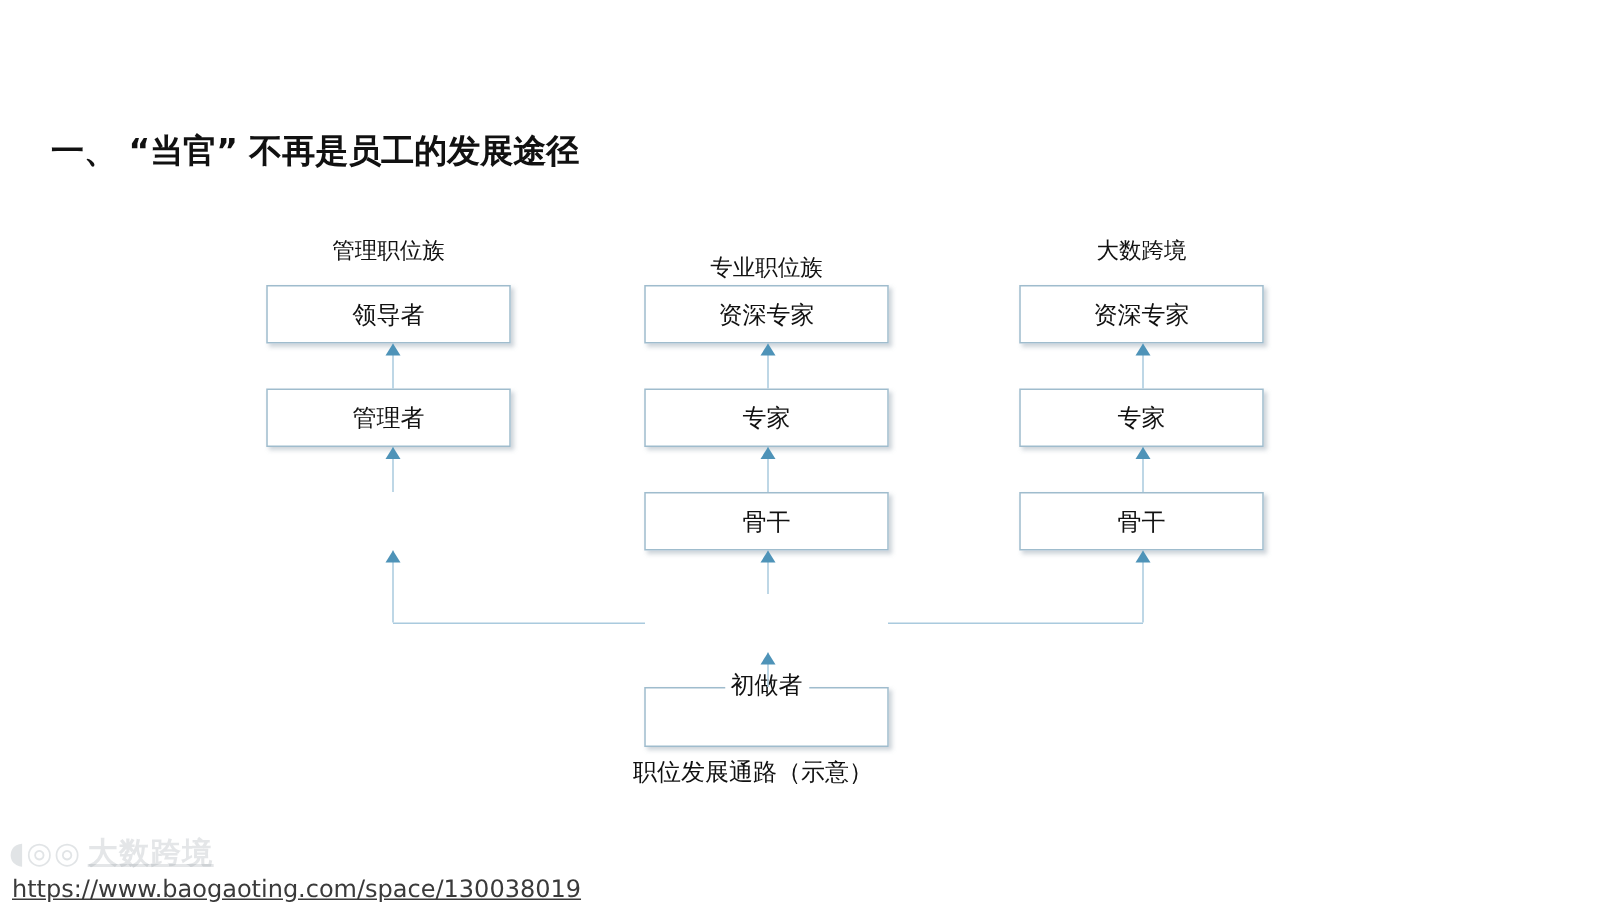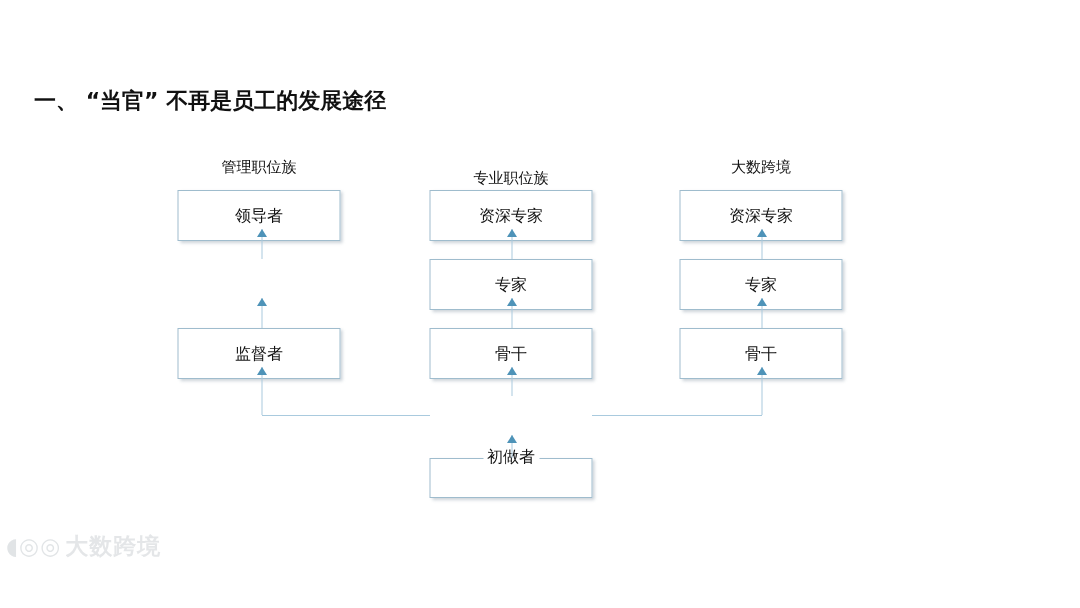--- a/index.html
+++ b/index.html
@@ -57,21 +57,21 @@
     color: #111111;
     text-align: center;
     white-space: nowrap;
     transform: translateX(-50%);
   }
 
   .node {
     position: absolute;
     box-sizing: border-box;
     width: 163px;
-    height: 51px;
+    height: 39px;
     background: #ffffff;
     border: 1px solid #9fbccd;
     box-shadow: 2px 2px 3px rgba(120, 140, 155, 0.38);
     transform: translateX(-50%);
   }
   .node-label {
     position: absolute;
     left: 50%;
     top: 50%;
     transform: translate(-50%, -50%);
@@ -125,26 +125,27 @@
     top: 583px;
     font-size: 16px;
     color: #3a3a3a;
     text-decoration: underline;
     white-space: nowrap;
     font-family: "DejaVu Sans", "Liberation Sans", sans-serif;
   }
   .watermark {
     position: absolute;
     left: 6px;
-    top: 531px;
-    font-size: 23px;
+    top: 555px;
+    font-size: 20px;
     font-weight: 700;
     color: rgba(120, 130, 140, 0.20);
     white-space: nowrap;
     letter-spacing: 1px;
+    text-decoration: underline;
   }
   .watermark .wm-mark {
     display: inline-block;
     margin-right: 4px;
     color: rgba(120, 130, 140, 0.22);
   }
 </style>
 </head>
 <body>
 
@@ -155,22 +156,22 @@
 
   <div id="diagram">
 
     <div class="col-header" style="left:259px; top:158px;">管理职位族</div>
     <div class="col-header" style="left:511px; top:158px;margin-top:11px;">专业职位族</div>
     <div class="col-header" style="left:761px; top:158px;">大数跨境</div>
 
     <div class="node" style="left:259px; top:190px;">
       <span class="node-label">领导者</span>
     </div>
-    <div class="node" style="left:259px; top:328px;">
-      <span class="node-label">监督者</span>
+    <div class="node" style="left:259px; top:259px;">
+      <span class="node-label">管理者</span>
     </div>
 
     <div class="conn-v" style="left:262px; top:229px; height:30px;"></div>
     <div class="arrow-head" style="left:262px; top:229px;"></div>
 
     <div class="conn-v" style="left:262px; top:298px; height:30px;"></div>
     <div class="arrow-head" style="left:262px; top:298px;"></div>
 
     <div class="node" style="left:511px; top:190px;">
       <span class="node-label">资深专家</span>
@@ -216,21 +217,23 @@
     <div class="arrow-head" style="left:512px; top:367px;"></div>
 
     <div class="conn-h" style="left:262px; top:415px; width:168px;"></div>
     <div class="conn-v" style="left:262px; top:367px; height:48px;"></div>
     <div class="arrow-head" style="left:262px; top:367px;"></div>
 
     <div class="conn-h" style="left:592px; top:415px; width:170px;"></div>
     <div class="conn-v" style="left:762px; top:367px; height:48px;"></div>
     <div class="arrow-head" style="left:762px; top:367px;"></div>
 
+    <div class="caption" style="left:502px; top:505px;">职位发展通路（示意）</div>
 
   </div>
 
   <div class="watermark">
     <span class="wm-mark">◖◎◎</span><span>大数跨境</span>
   </div>
 
+  <div class="footer-url">https://www.baogaoting.com/space/130038019</div>
 
 </div>
 
 </body></html>

